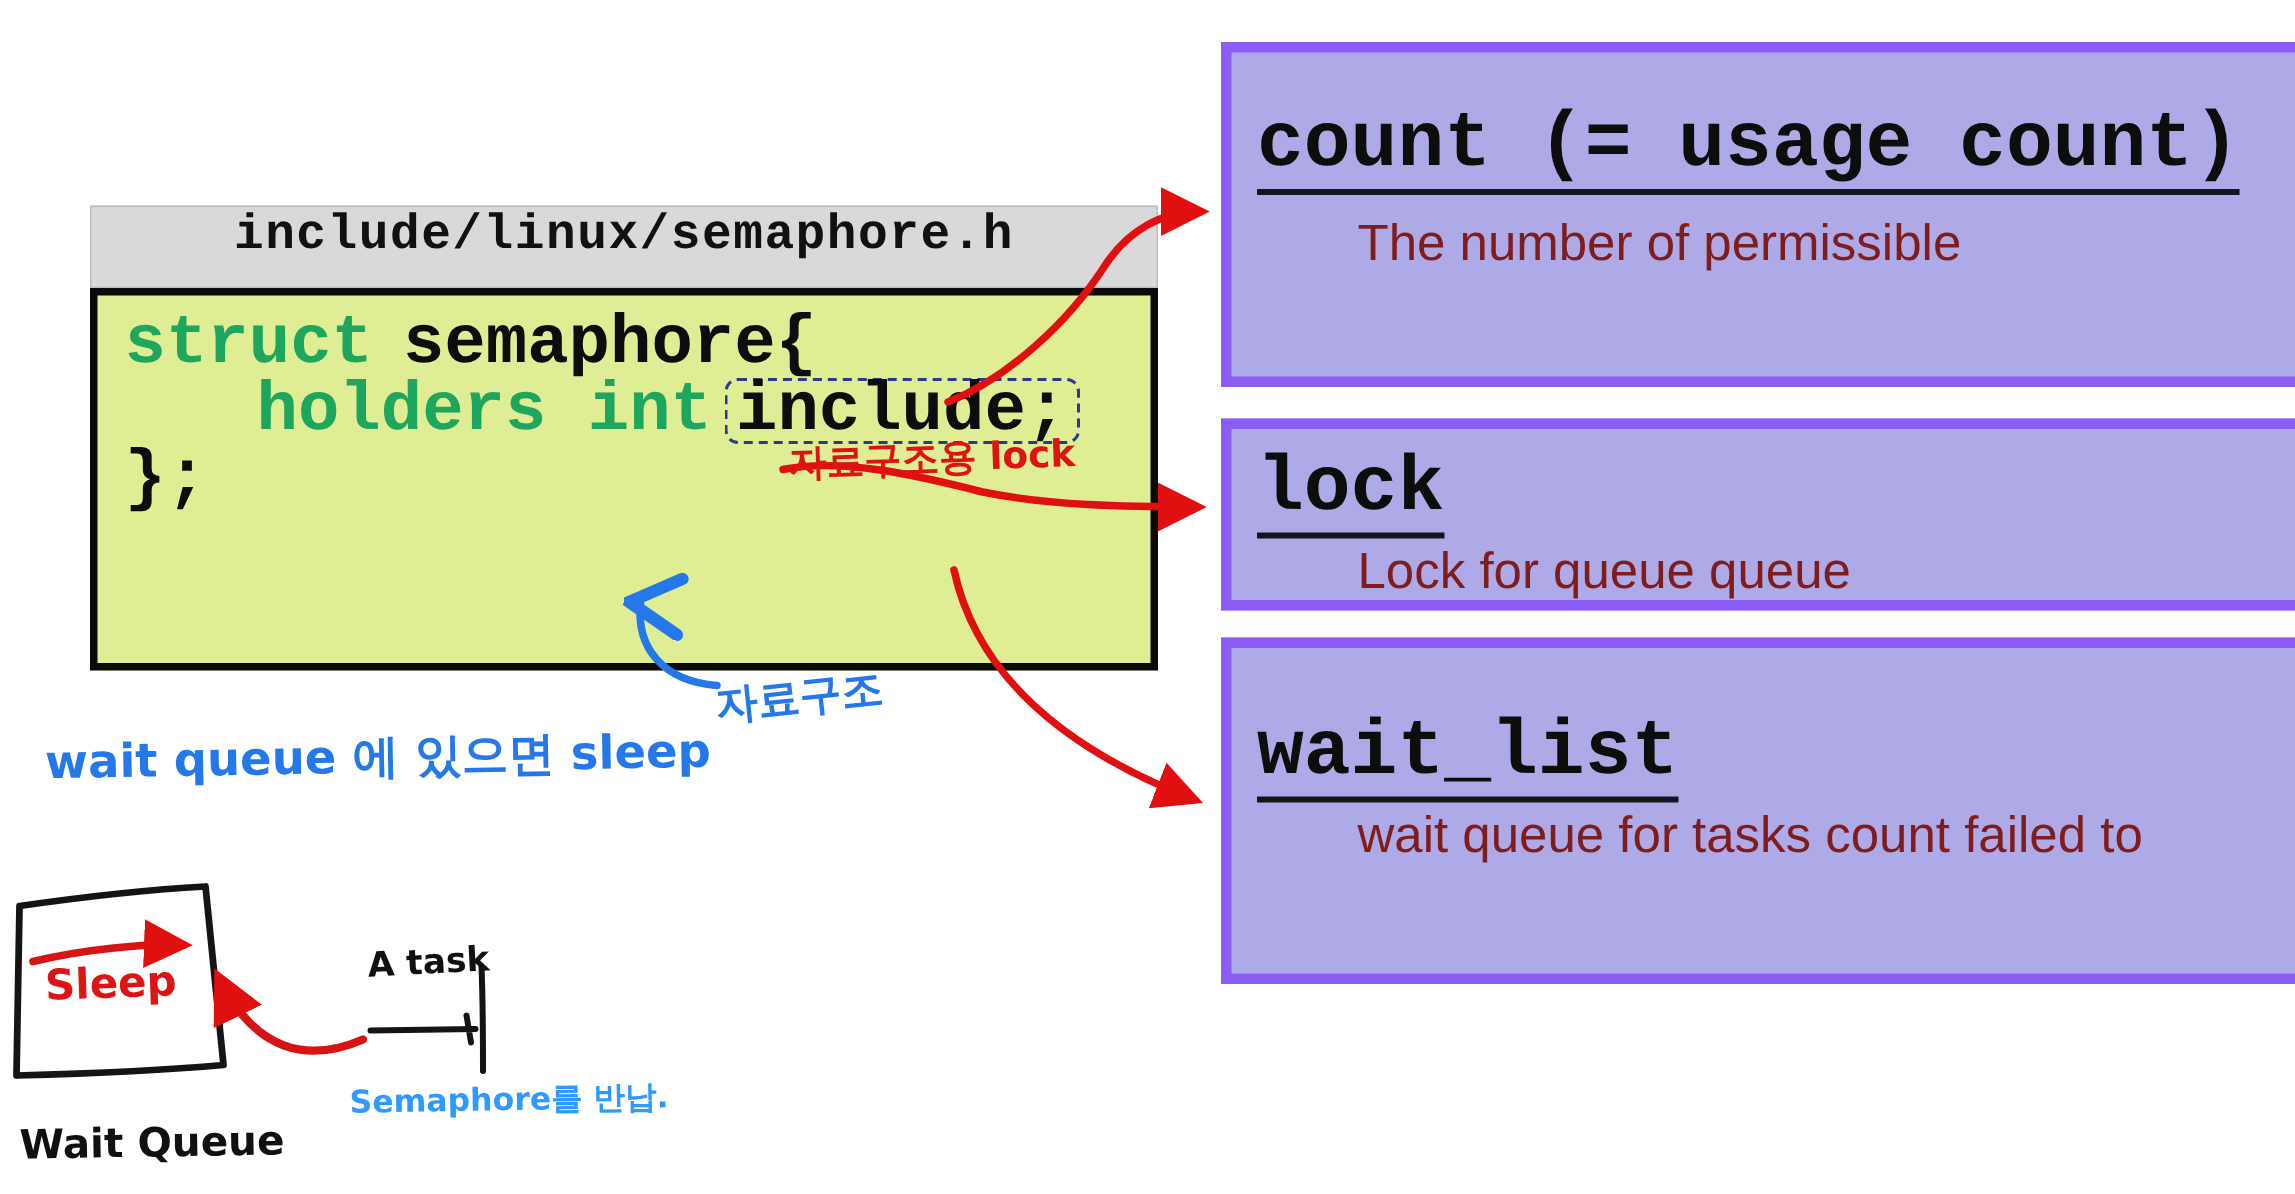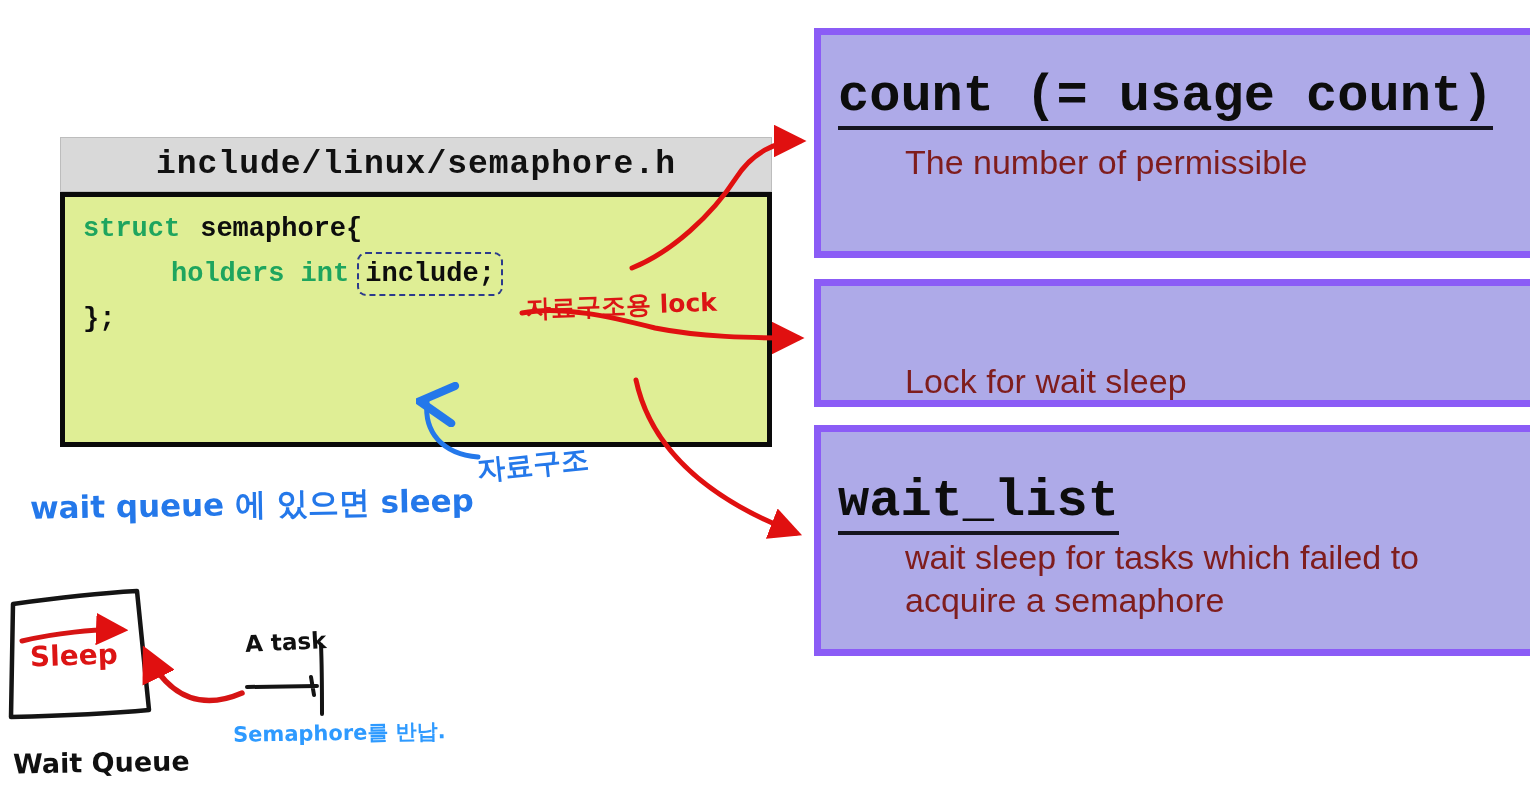--- a/index.html
+++ b/index.html
@@ -4,29 +4,29 @@
 <style>
   html,body{margin:0;padding:0;background:#ffffff;}
   #canvas{
     position:relative;width:1530px;height:796px;background:#ffffff;
     overflow:hidden;font-family:"Liberation Sans","DejaVu Sans",sans-serif;
   }
   
   .code-header{
     position:absolute;left:60px;top:137px;width:712px;height:55px;
     background:#d9d9d9;border:1px solid #bdbdbd;box-sizing:border-box;
-    display:flex;align-items:center;justify-content:center;
+    display:flex;justify-content:center;
     font-family:"Liberation Mono","DejaVu Sans Mono",monospace;
     font-weight:bold;font-size:33px;color:#111;letter-spacing:1px;
   }
   .code-box{
     position:absolute;left:60px;top:192px;width:712px;height:255px;
     background:#dfee95;border:5px solid #0a0a0a;box-sizing:border-box;
     font-family:"Liberation Mono","DejaVu Sans Mono",monospace;
-    font-weight:bold;font-size:27px;color:#0d0d0d;
+    font-weight:bold;font-size:46px;color:#0d0d0d;
     padding:10px 0 0 18px;
   }
   .code-line{height:45px;line-height:45px;white-space:nowrap;}
   .code-line.indent{padding-left:88px;}
   .kw{color:#1ea55e;}
   .sp{display:inline-block;width:20px;}
   .tok-box{
     display:inline-block;border:2px dashed #2b3a8c;border-radius:9px;
     padding:0 6px;margin-left:8px;line-height:40px;
   }
@@ -76,30 +76,30 @@
   </div>
 
   <div class="info-box" style="top:28px;height:230px;">
     <div class="info-title" style="top:36px;">count (= usage count)</div>
     <div class="info-desc" style="top:106px;">
       <div>The number of permissible</div>
     </div>
   </div>
 
   <div class="info-box" style="top:279px;height:128px;">
+    <div class="info-title" style="top:14px;">lock</div>
     <div class="info-desc" style="top:74px;">
-      <div>Lock for wait sleep</div>
+      <div>Lock for queue queue</div>
     </div>
   </div>
 
   <div class="info-box" style="top:425px;height:231px;">
     <div class="info-title" style="top:44px;">wait_list</div>
     <div class="info-desc" style="top:104px;">
-      <div>wait sleep for tasks which failed to</div>
-      <div>acquire a semaphore</div>
+      <div>wait queue for tasks count failed to</div>
     </div>
   </div>
 
   <svg id="overlay" viewBox="0 0 1530 796">
     <defs>
       <marker id="arrowRed" viewBox="0 0 10 10" refX="8" refY="5" markerWidth="6.5" markerHeight="6.5" orient="auto-start-reverse">
         <path d="M0,0 L10,5 L0,10 z" fill="#e01010"></path>
       </marker>
       <marker id="arrowBlueOpen" viewBox="0 0 12 12" refX="6" refY="3" markerWidth="9" markerHeight="9" orient="auto-start-reverse">
         <path d="M1,10 L6,1 L11,10" fill="none" stroke="#2478ea" stroke-width="2.2" stroke-linecap="round"></path>

